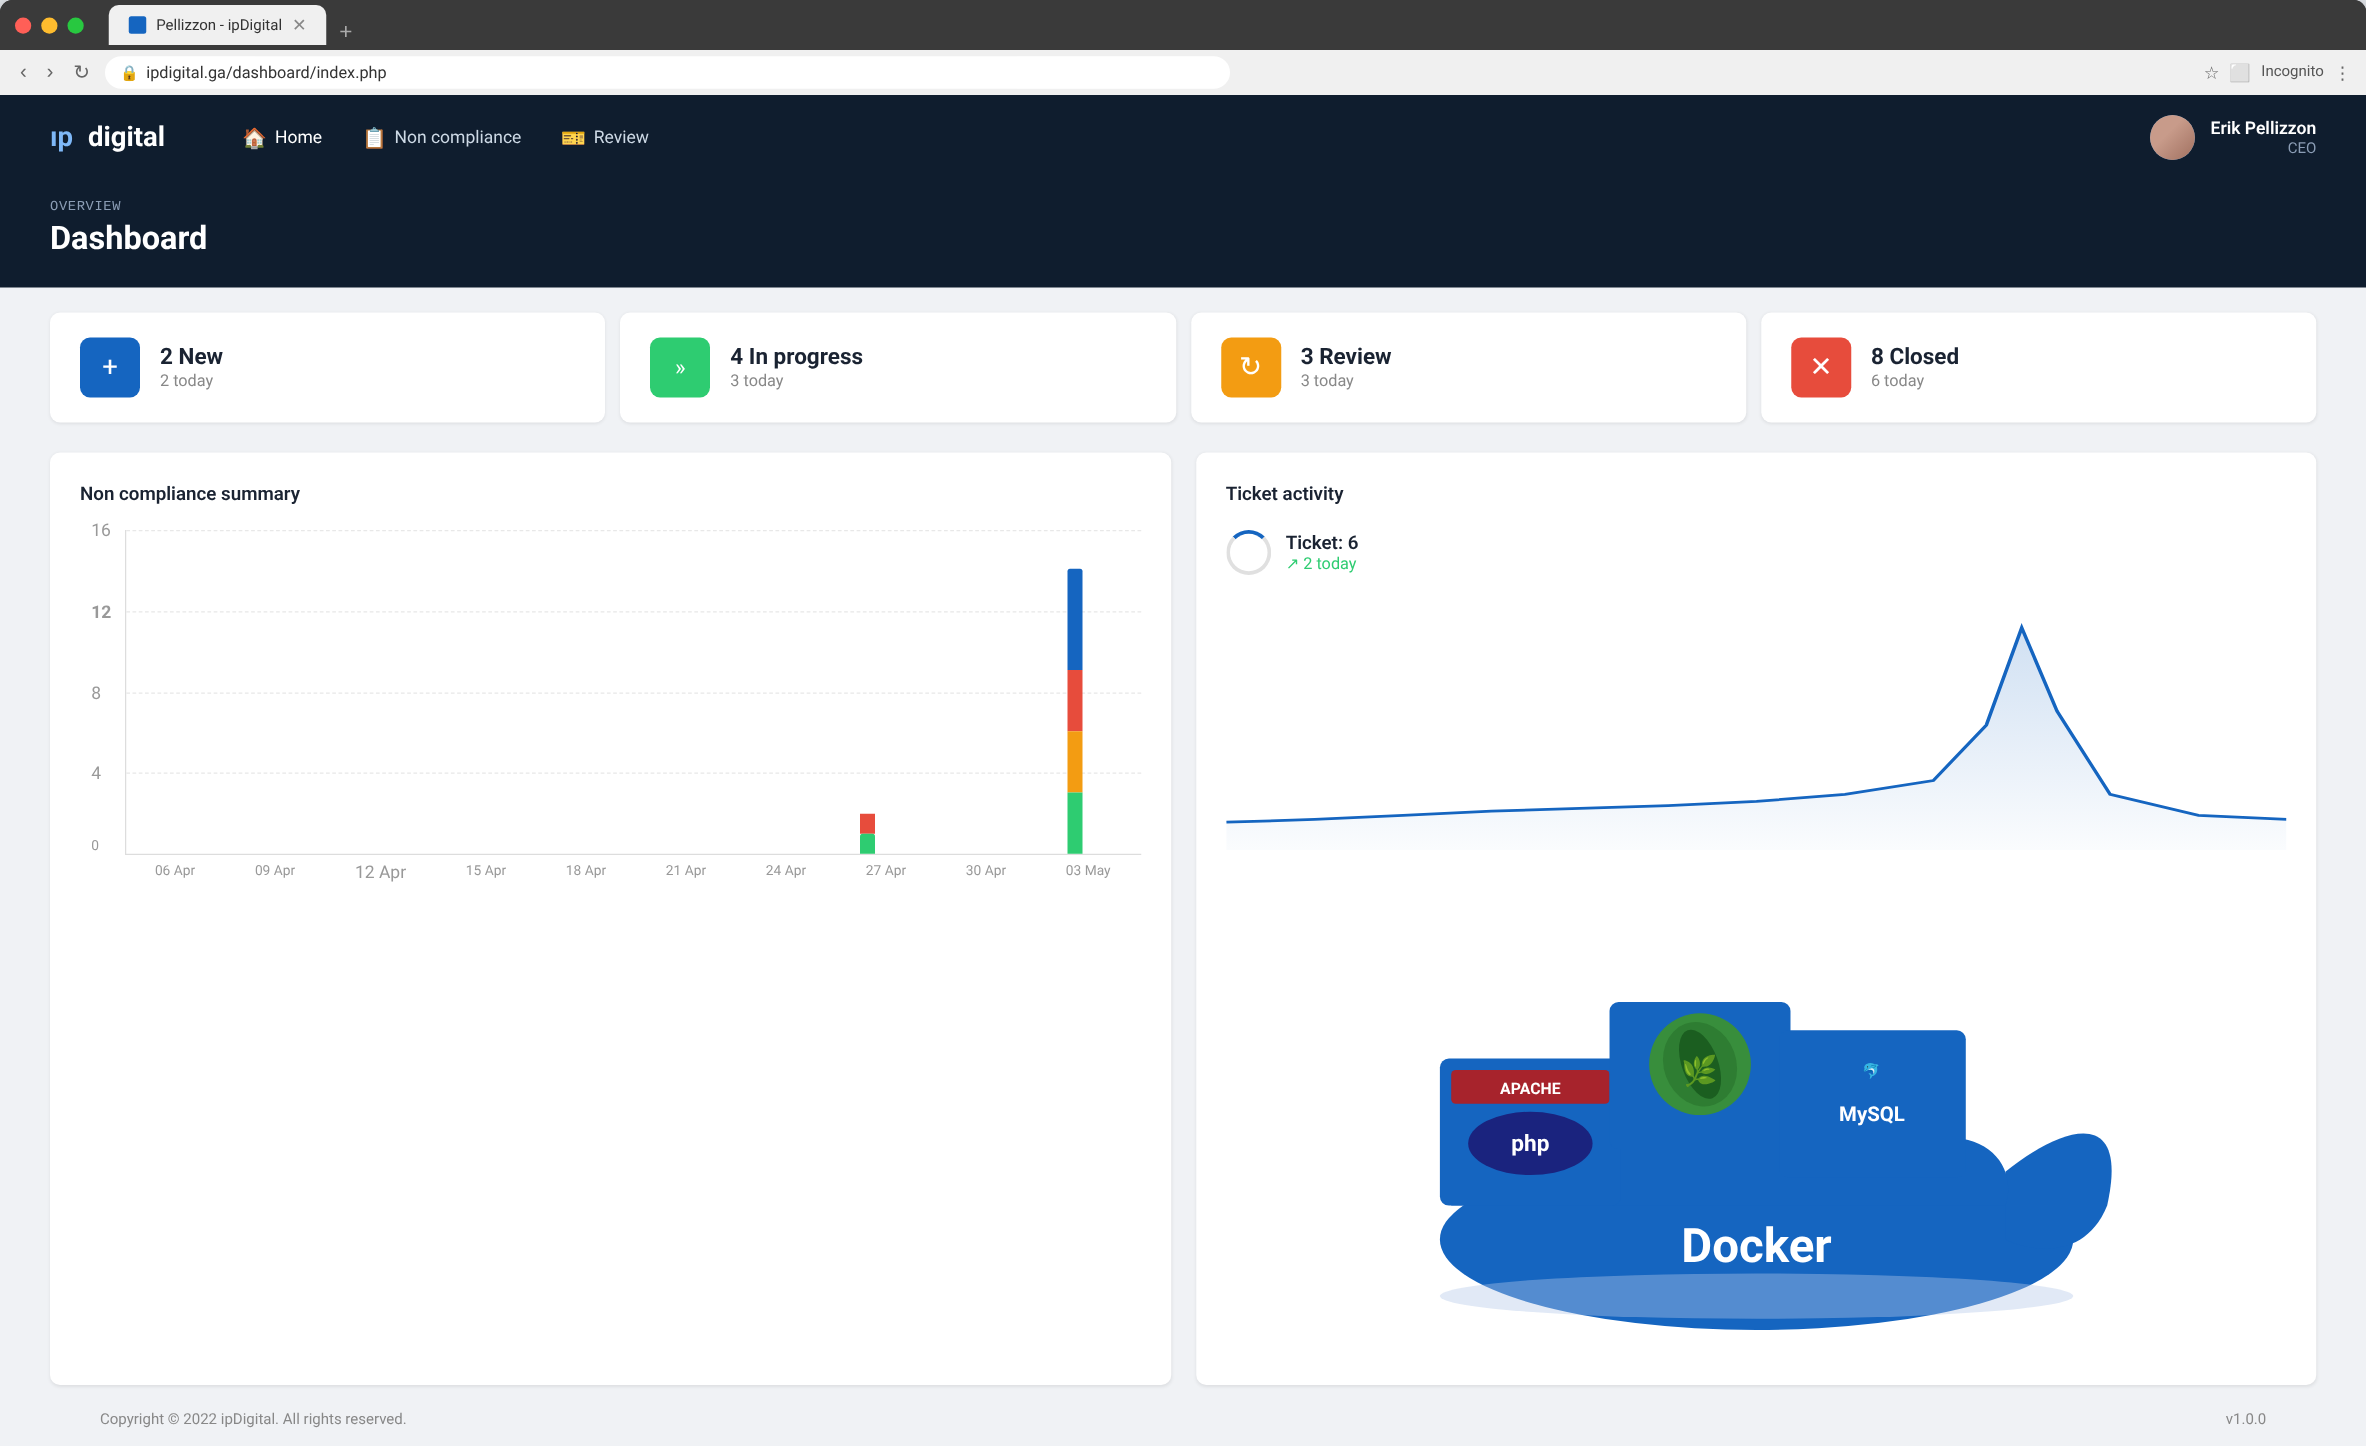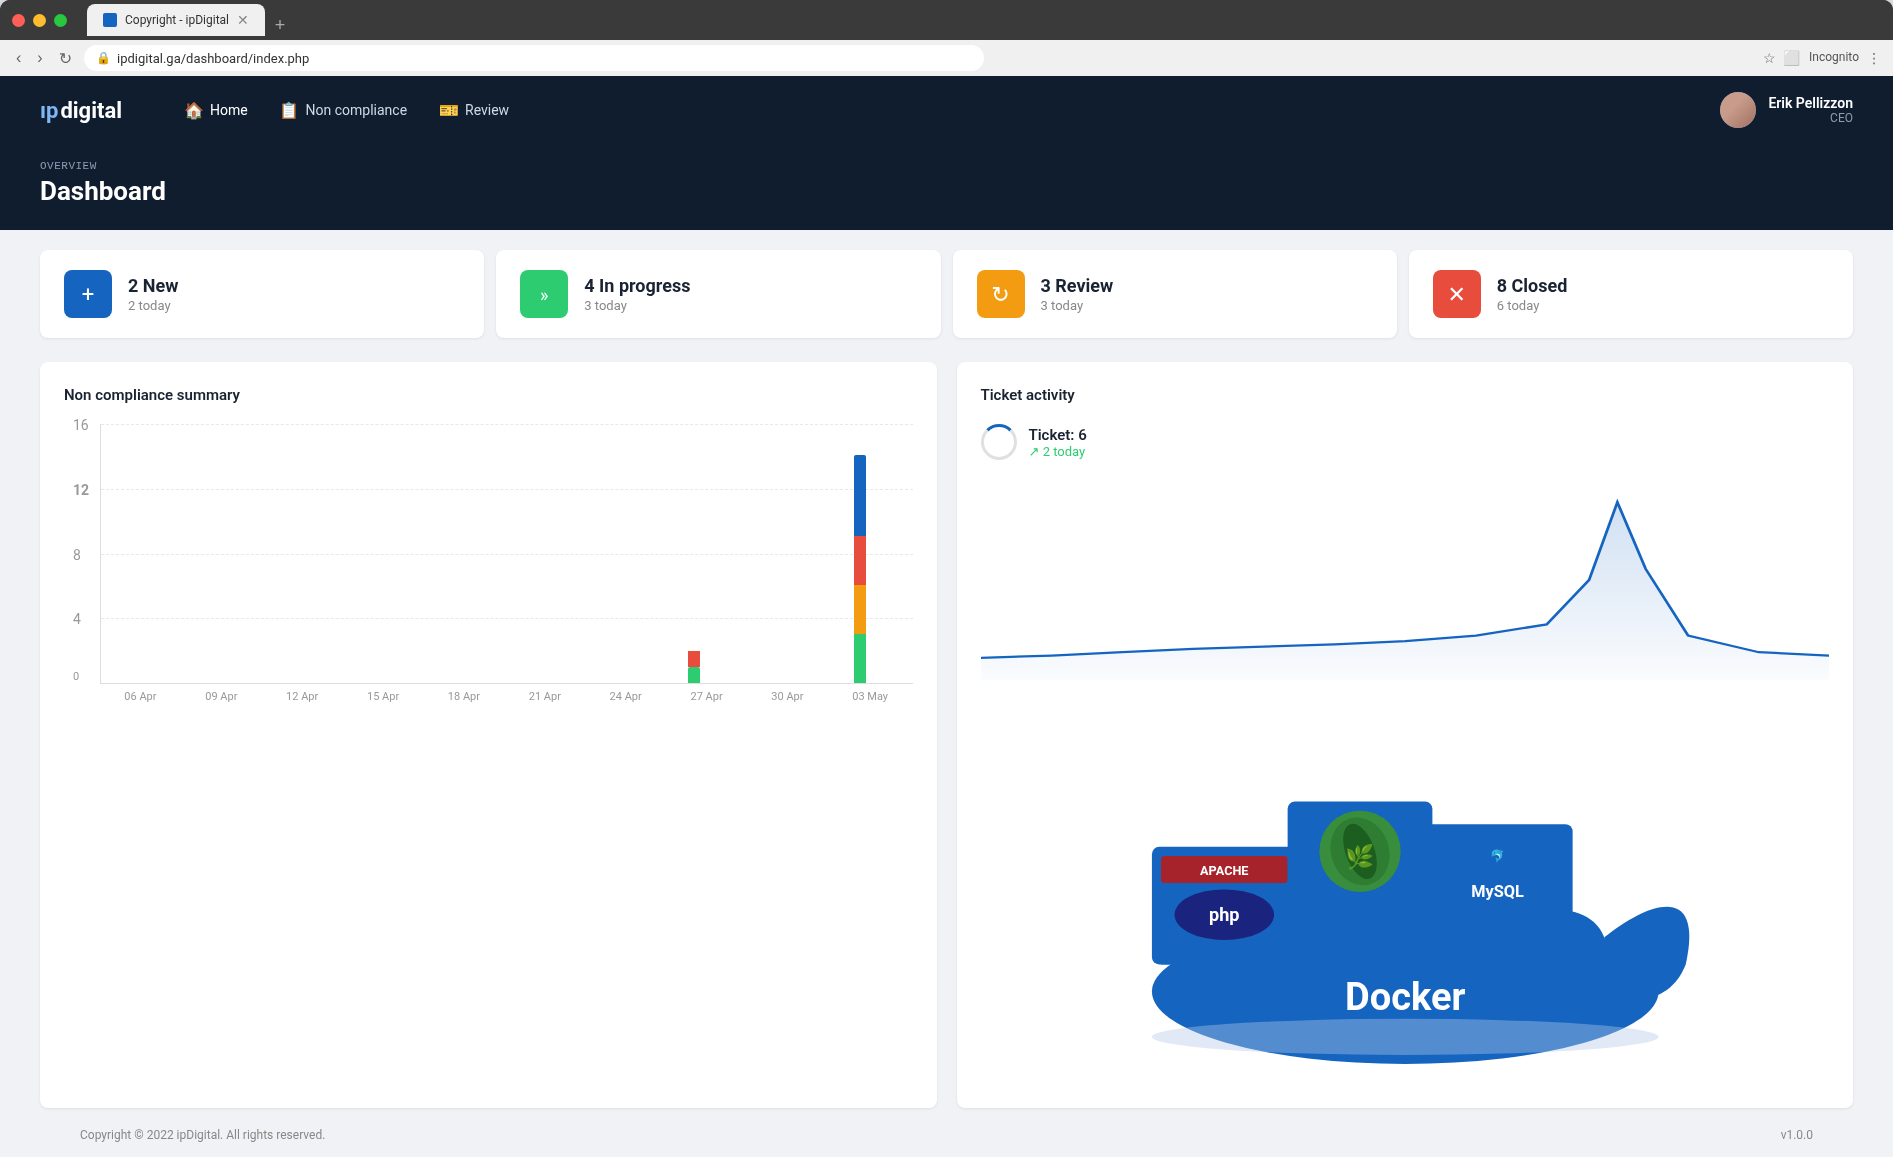--- a/index.html
+++ b/index.html
@@ -87,21 +87,21 @@
       padding: 0 40px;
       gap: 0;
     }
     .brand {
       font-size: 22px;
       font-weight: 700;
       color: white;
       margin-right: 48px;
       display: flex;
       align-items: center;
-      gap: 2px;
+      gap: 12px;
     }
     .brand-ip { color: #7eb8f7; }
     .brand-digital { color: white; }
     .nav-links { display: flex; gap: 4px; flex: 1; }
     .nav-link {
       color: #cdd9e5;
       text-decoration: none;
       font-size: 14px;
       padding: 8px 14px;
       border-radius: 6px;
@@ -260,21 +260,21 @@
 
 <div class="browser-chrome">
 
   <div class="browser-titlebar">
     <div class="traffic-light tl-red"></div>
     <div class="traffic-light tl-yellow"></div>
     <div class="traffic-light tl-green"></div>
     <div class="tab-bar">
       <div class="tab-active">
         <span class="tab-favicon"></span>
-        <span>Copyright - ipDigital</span>
+        <span>Pellizzon - ipDigital</span>
         <span class="tab-close">✕</span>
       </div>
       <button class="tab-new">+</button>
     </div>
   </div>
 
   <div class="browser-urlbar">
     <button class="nav-btn">‹</button>
     <button class="nav-btn">›</button>
     <button class="nav-btn">↻</button>
@@ -410,21 +410,21 @@
                   <div style="width:12px;height:49px;background:#f39c12;"></div>
                   <div style="width:12px;height:49px;background:#e74c3c;"></div>
                   <div style="width:12px;height:81px;background:#1565c0;border-radius:2px 2px 0 0;"></div>
                 </div>
               </div>
             </div>
 
             <div style="display:flex;justify-content:space-around;padding-top:6px;">
               <span style="font-size:11px;color:#999;">06 Apr</span>
               <span style="font-size:11px;color:#999;">09 Apr</span>
-              <span style="font-size:11px;color:#999;">12 Apr</span>
+              <span style="font-size:14px;color:#999;">12 Apr</span>
               <span style="font-size:11px;color:#999;">15 Apr</span>
               <span style="font-size:11px;color:#999;">18 Apr</span>
               <span style="font-size:11px;color:#999;">21 Apr</span>
               <span style="font-size:11px;color:#999;">24 Apr</span>
               <span style="font-size:11px;color:#999;">27 Apr</span>
               <span style="font-size:11px;color:#999;">30 Apr</span>
               <span style="font-size:11px;color:#999;">03 May</span>
             </div>
           </div>
         </div>

